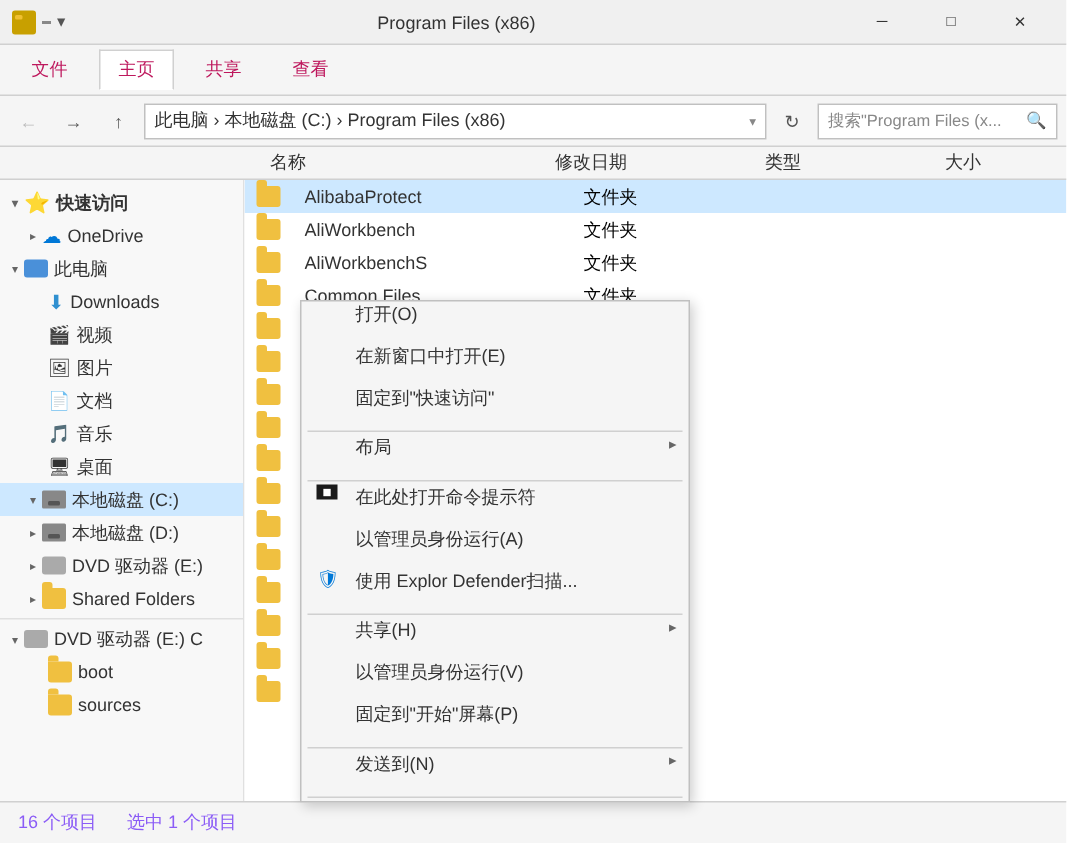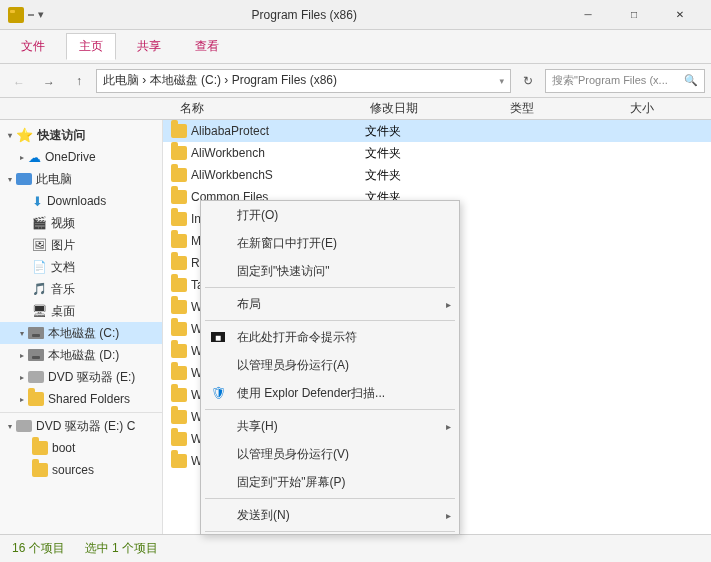--- a/index.html
+++ b/index.html
@@ -244,39 +244,39 @@
       overflow-y: auto;
       overflow-x: hidden;
       background: #fff;
     }
     .file-item {
       height: 22px;
       display: flex;
       align-items: center;
       padding-left: 8px;
       cursor: pointer;
-      gap: 4px;
+      gap: 16px;
       font-size: 12px;
       color: #333;
     }
     .file-item.selected { background: #cde8ff; }
     .file-name { width: 170px; overflow: hidden; text-overflow: ellipsis; white-space: nowrap; }
     .file-type { width: 100px; color: #000000; }
 
     
     .status-bar {
       height: 28px;
       background: #f5f5f5;
       border-top: 1px solid #d0d0d0;
       display: flex;
       align-items: center;
       padding: 0 12px;
       gap: 20px;
       font-size: 12px;
-      color: #4d7c0f;
+      color: #8b5cf6;
     }
 
     
     .context-menu-overlay {
       position: absolute;
       top: 0;
       left: 0;
       right: 0;
       bottom: 0;
       z-index: 100;
@@ -289,21 +289,21 @@
       width: 260px;
       background: #f5f5f5;
       border: 1px solid #c0c0c0;
       box-shadow: 2px 2px 8px rgba(0,0,0,0.2);
       z-index: 200;
       pointer-events: all;
     }
     .cm-item {
       height: 28px;
       display: flex;
-      align-items: center;
+      align-items: flex-start;
       padding: 0 20px 0 36px;
       font-size: 12px;
       color: #333;
       cursor: pointer;
       position: relative;
     }
     .cm-separator {
       height: 1px;
       background: #d0d0d0;
       margin: 2px 4px;

